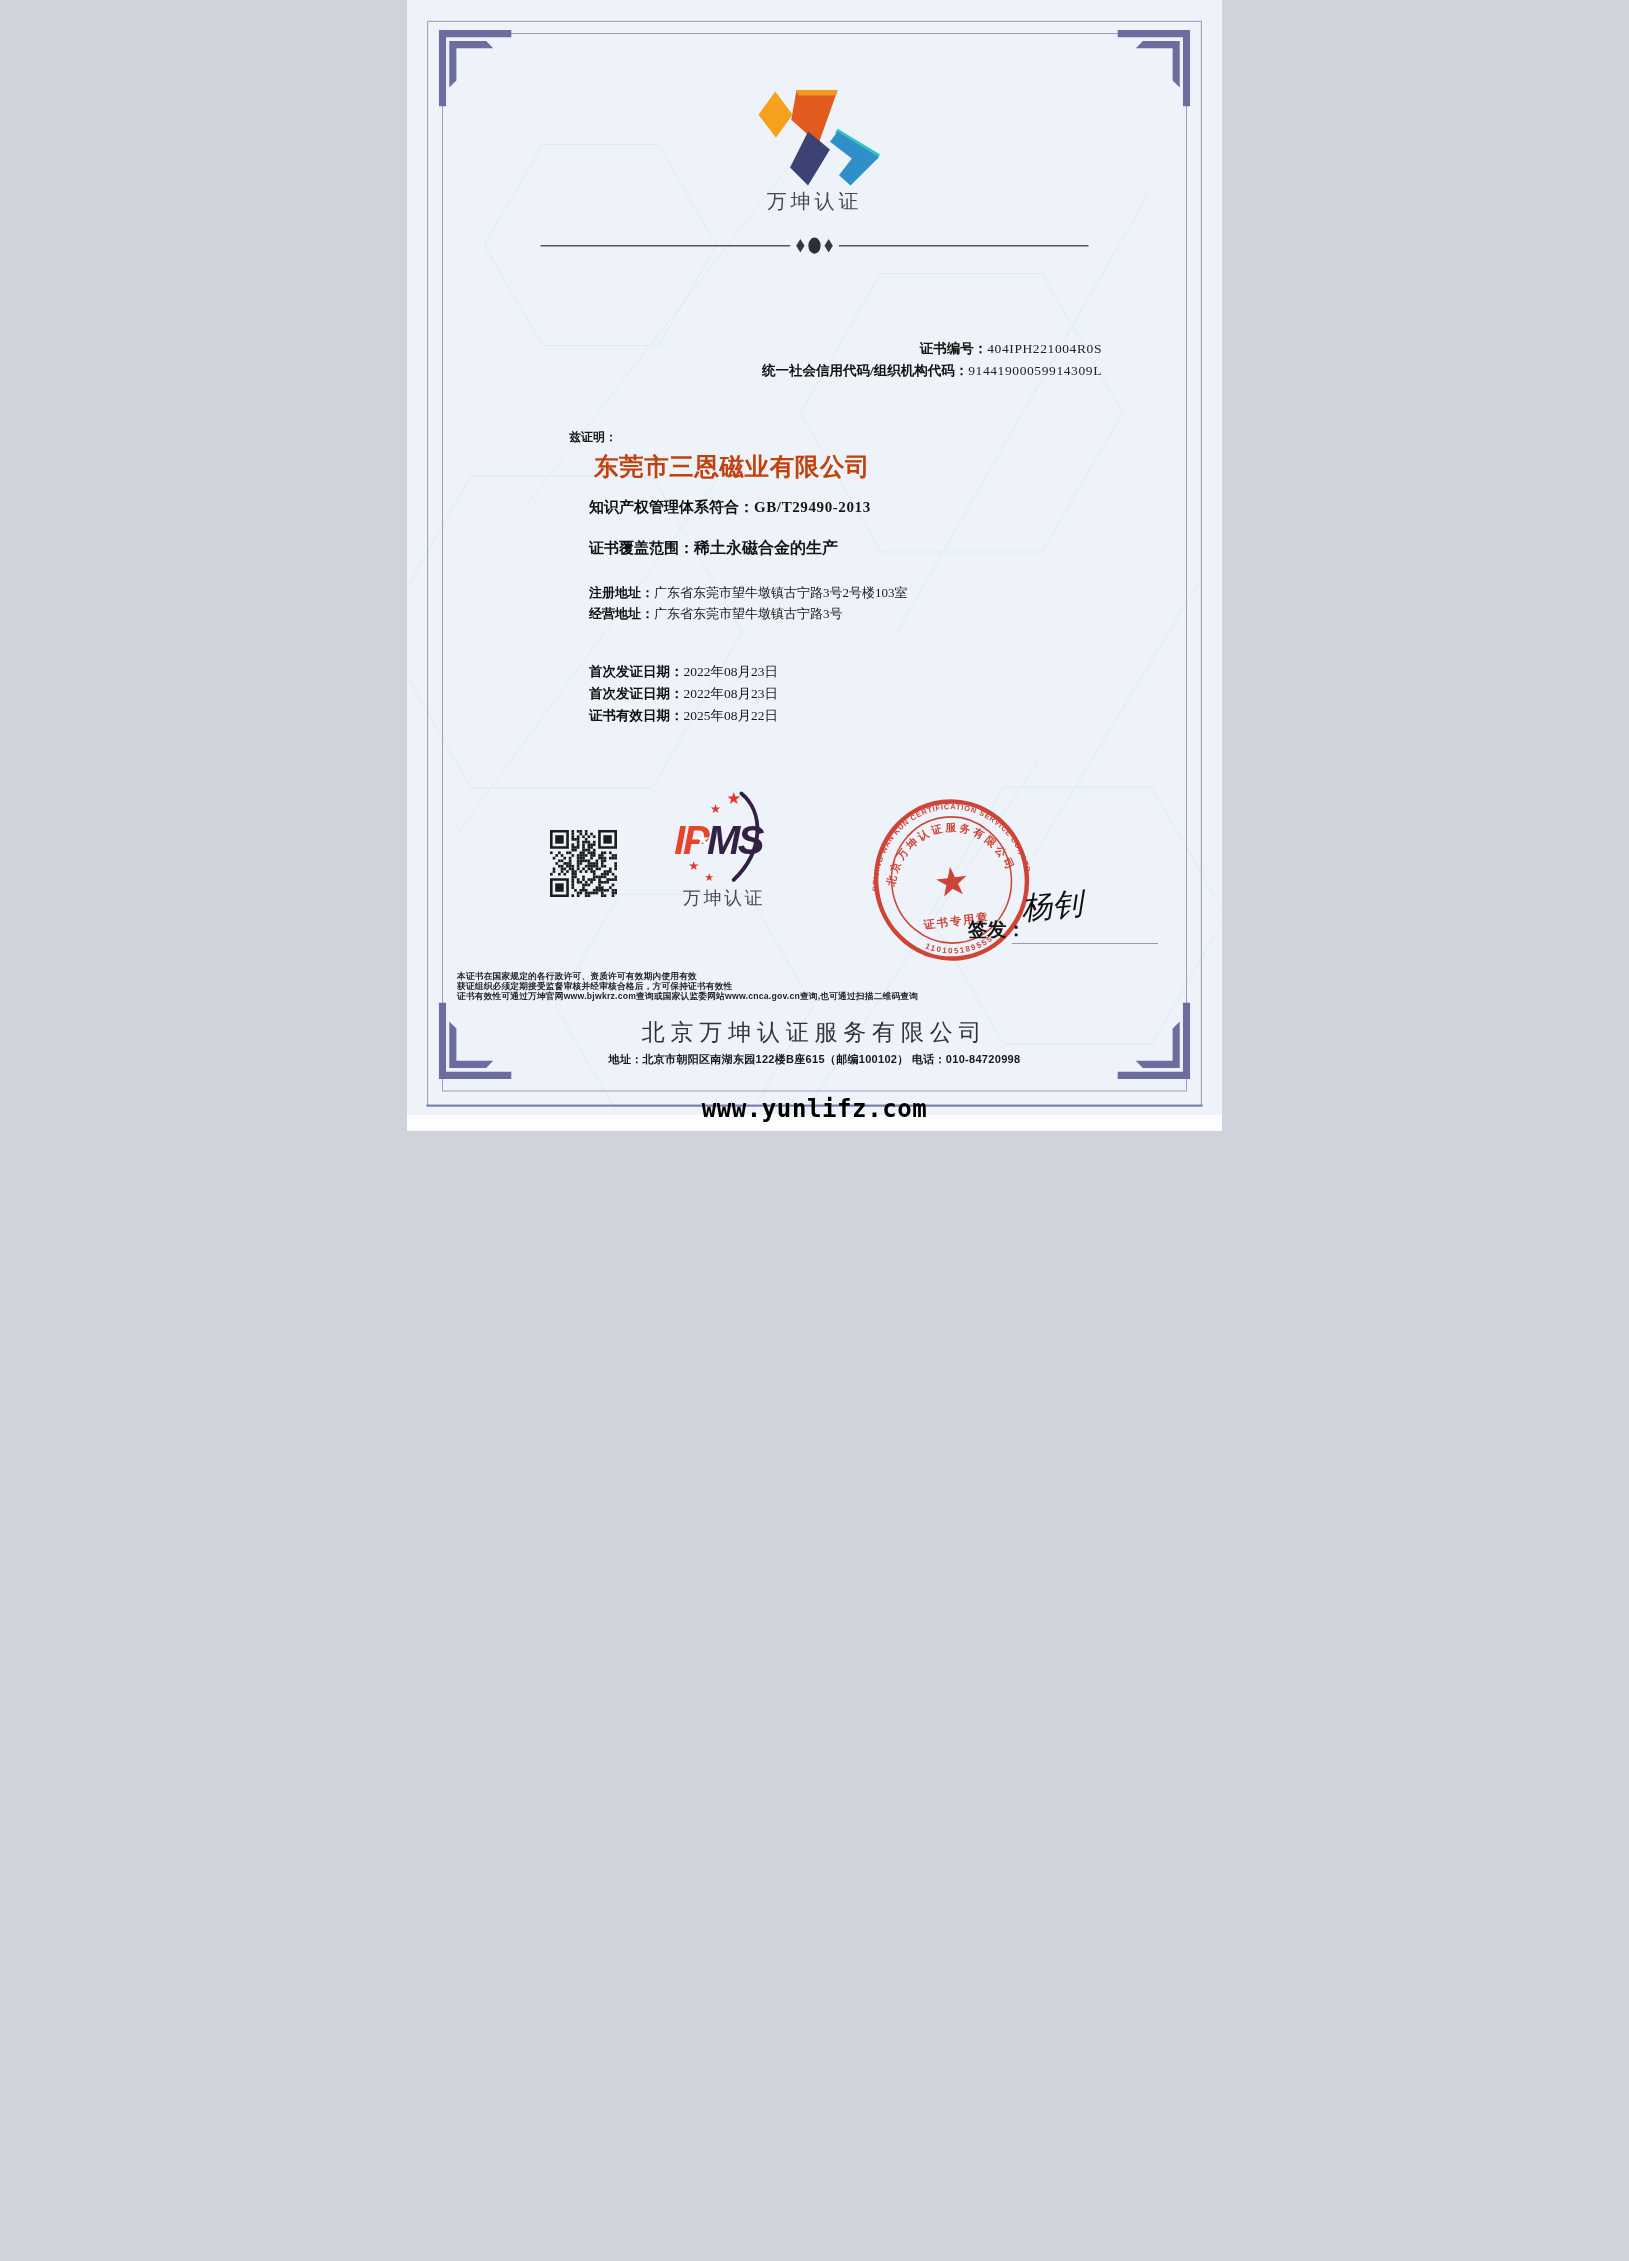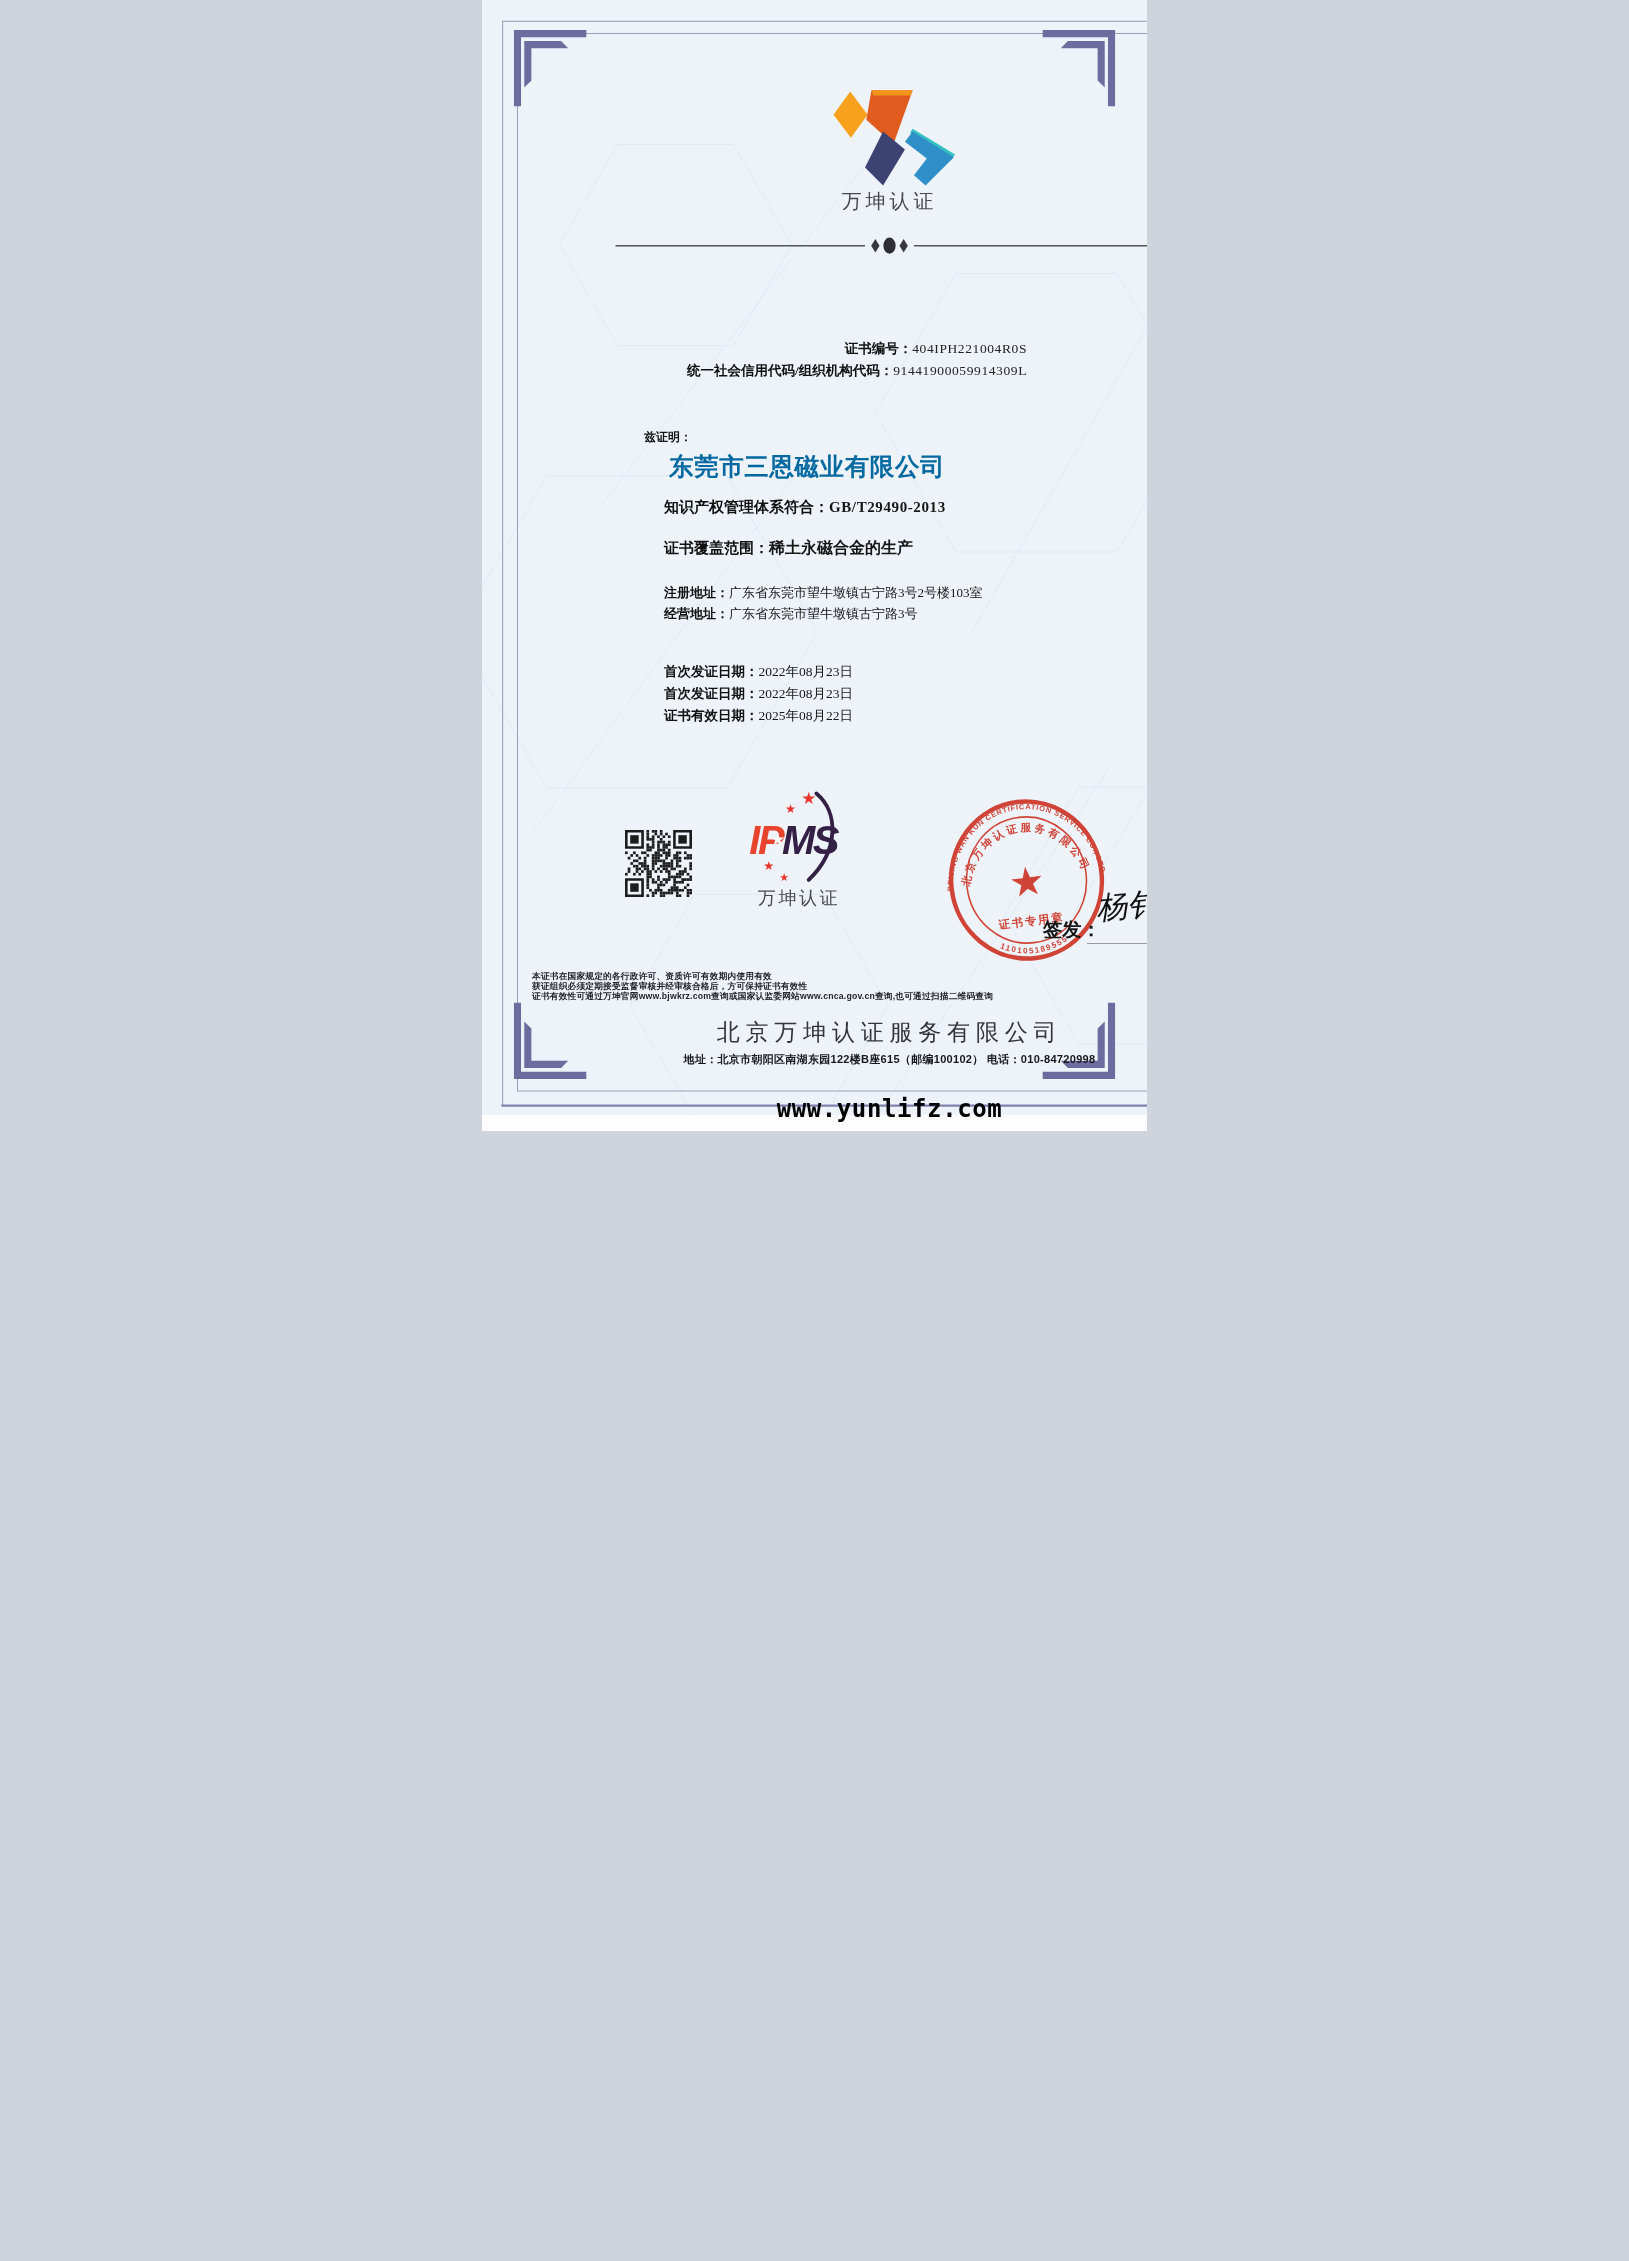--- a/index.html
+++ b/index.html
@@ -1,17 +1,17 @@
 <!DOCTYPE html>
 <html style="font-size:10.3px"><head>
 <meta charset="utf-8">
 <style>
   html,body{margin:0;padding:0;background:#cfd4dc;}
   .page{
-    position:relative;width:665px;height:1131px;margin:0 auto;
+    position:relative;width:815px;height:1131px;margin:0 auto;
     background:#eef3fa;overflow:hidden;
     font-family:"Liberation Serif",serif;color:#161616;
   }
   svg{display:block}
   .abs{position:absolute}
   
   .bg-pattern{left:0;top:0;opacity:.7;pointer-events:none}
   
   .frame-lines{left:0;top:0;pointer-events:none}
   .corner{position:absolute;pointer-events:none}
@@ -30,21 +30,21 @@
   
   .meta{right:120px;text-align:right;white-space:nowrap}
   .meta .lab{font-weight:bold;font-size:13.5px;color:#111}
   .meta .val{font-size:13.5px;color:#222;letter-spacing:0.6px}
   .meta1{top:340px}.meta2{top:362px}
   
   .line{position:absolute;white-space:nowrap}
   .lab{font-weight:bold;color:#111}
   .certify{left:162px;top:429px;font-size:12px;font-weight:bold}
   .company{left:187px;top:450px;font-size:24.5px;font-weight:bold;
-    font-family:"Liberation Sans",sans-serif;letter-spacing:0.6px;color:#0369a1}
+    font-family:"Liberation Sans",sans-serif;letter-spacing:0.6px;color:#c2410c}
   .sysline{left:182px;top:498px;font-size:15px}
   .sysline .val{font-weight:bold;letter-spacing:0.6px}
   .scopeline{left:182px;top:538px;font-size:15px}
   .scopeline .val{font-weight:bold;font-size:16px}
   .addr1{left:182px;top:584px;font-size:13px}
   .addr2{left:182px;top:605px;font-size:13px}
   .d1{left:182px;top:663px;font-size:13.5px}
   .d2{left:182px;top:685px;font-size:13.5px}
   .d3{left:182px;top:707px;font-size:13.5px}
   

